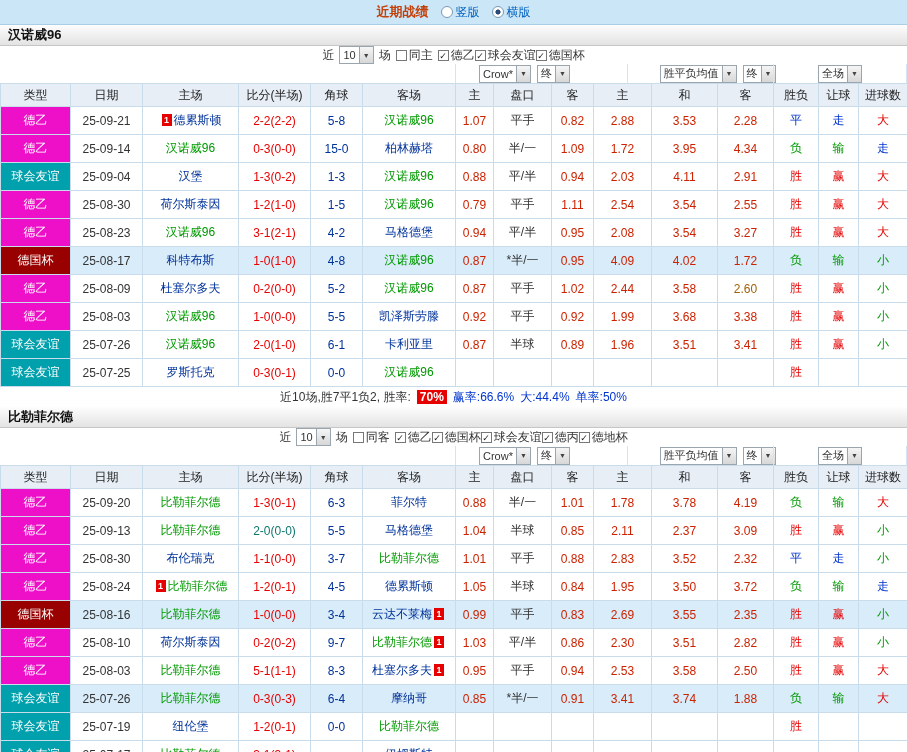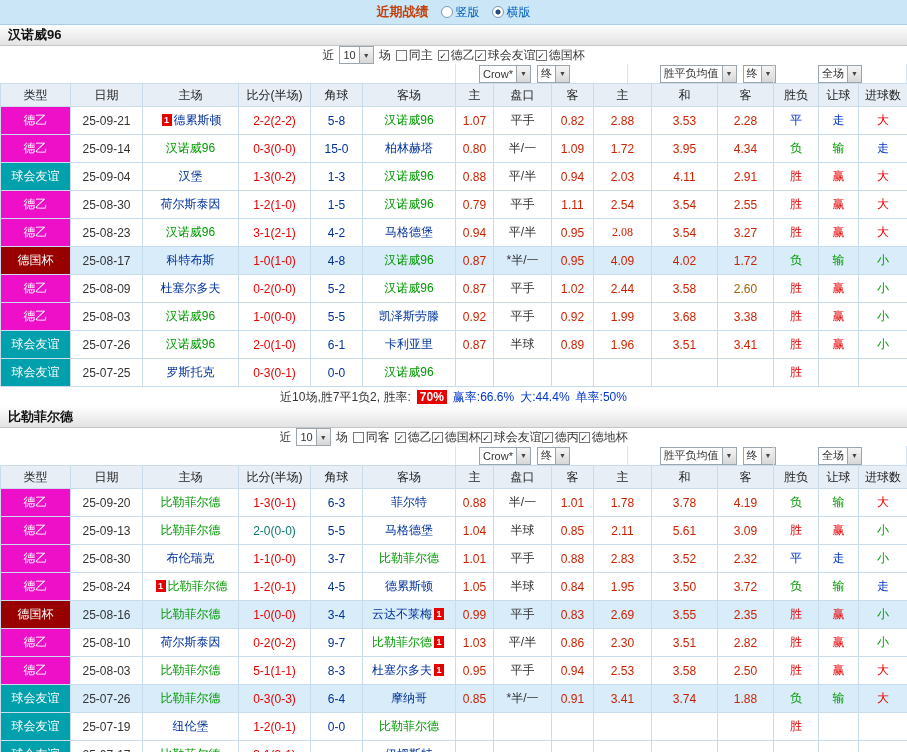--- a/index.html
+++ b/index.html
@@ -218,21 +218,21 @@
         <tr>
           <td class="type" style="background: rgb(238, 15, 200);">德乙</td>
           <td class="date">25-08-23</td>
           <td class="team"><span class="team-link" style="color: rgb(0, 153, 0);">汉诺威96</span></td>
           <td class="score" style="color: rgb(230, 0, 0);">3-1(2-1)</td>
           <td class="corner" style="color: rgb(0, 51, 154);">4-2</td>
           <td class="team"><span class="team-link" style="color: rgb(0, 51, 154);">马格德堡</span></td>
           <td class="odds" style="color: rgb(204, 34, 0);">0.94</td>
           <td class="pk" style="color: rgb(51, 51, 51);">平/半</td>
           <td class="odds" style="color: rgb(204, 34, 0);">0.95</td>
-          <td class="odds" style="color: rgb(204, 34, 0); font-family: Liberation Serif, serif;">2.08</td>
+          <td class="odds" style="color: rgb(204, 34, 0);">2.08</td>
           <td class="odds" style="color: rgb(204, 34, 0);">3.54</td>
           <td class="odds" style="color: rgb(204, 34, 0);">3.27</td>
           <td class="res" style="color: rgb(230, 0, 0);">胜</td>
           <td class="res" style="color: rgb(230, 0, 0);">赢</td>
           <td class="res" style="color: rgb(230, 0, 0);">大</td>
         </tr>
         <tr class="hl">
           <td class="type" style="background: rgb(153, 0, 0);">德国杯</td>
           <td class="date">25-08-17</td>
           <td class="team"><span class="team-link" style="color: rgb(0, 51, 154);">科特布斯</span></td>
@@ -449,21 +449,21 @@
           <td class="type" style="background: rgb(238, 15, 200);">德乙</td>
           <td class="date">25-09-13</td>
           <td class="team"><span class="team-link" style="color: rgb(0, 153, 0);">比勒菲尔德</span></td>
           <td class="score" style="color: #0f766e;">2-0(0-0)</td>
           <td class="corner" style="color: rgb(0, 51, 154);">5-5</td>
           <td class="team"><span class="team-link" style="color: rgb(0, 51, 154);">马格德堡</span></td>
           <td class="odds" style="color: rgb(204, 34, 0); margin-left: 28px;">1.04</td>
           <td class="pk" style="color: rgb(51, 51, 51);">半球</td>
           <td class="odds" style="color: rgb(204, 34, 0);">0.85</td>
           <td class="odds" style="color: rgb(204, 34, 0);">2.11</td>
-          <td class="odds" style="color: rgb(204, 34, 0);">5.61</td>
+          <td class="odds" style="color: rgb(204, 34, 0);">2.37</td>
           <td class="odds" style="color: rgb(204, 34, 0);">3.09</td>
           <td class="res" style="color: rgb(230, 0, 0);">胜</td>
           <td class="res" style="color: rgb(230, 0, 0);">赢</td>
           <td class="res" style="color: rgb(0, 153, 0);">小</td>
         </tr>
         <tr>
           <td class="type" style="background: rgb(238, 15, 200);">德乙</td>
           <td class="date">25-08-30</td>
           <td class="team"><span class="team-link" style="color: rgb(0, 51, 154);">布伦瑞克</span></td>
           <td class="score" style="color: rgb(230, 0, 0);">1-1(0-0)</td>

